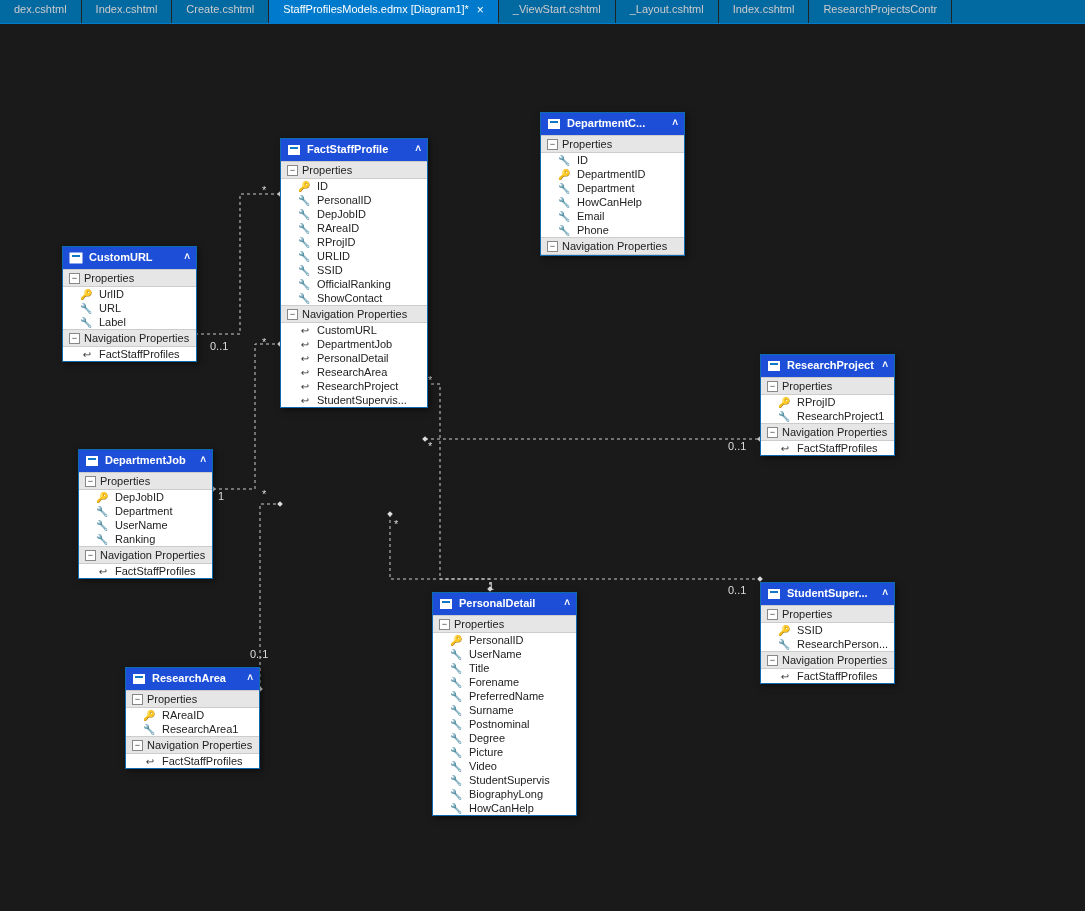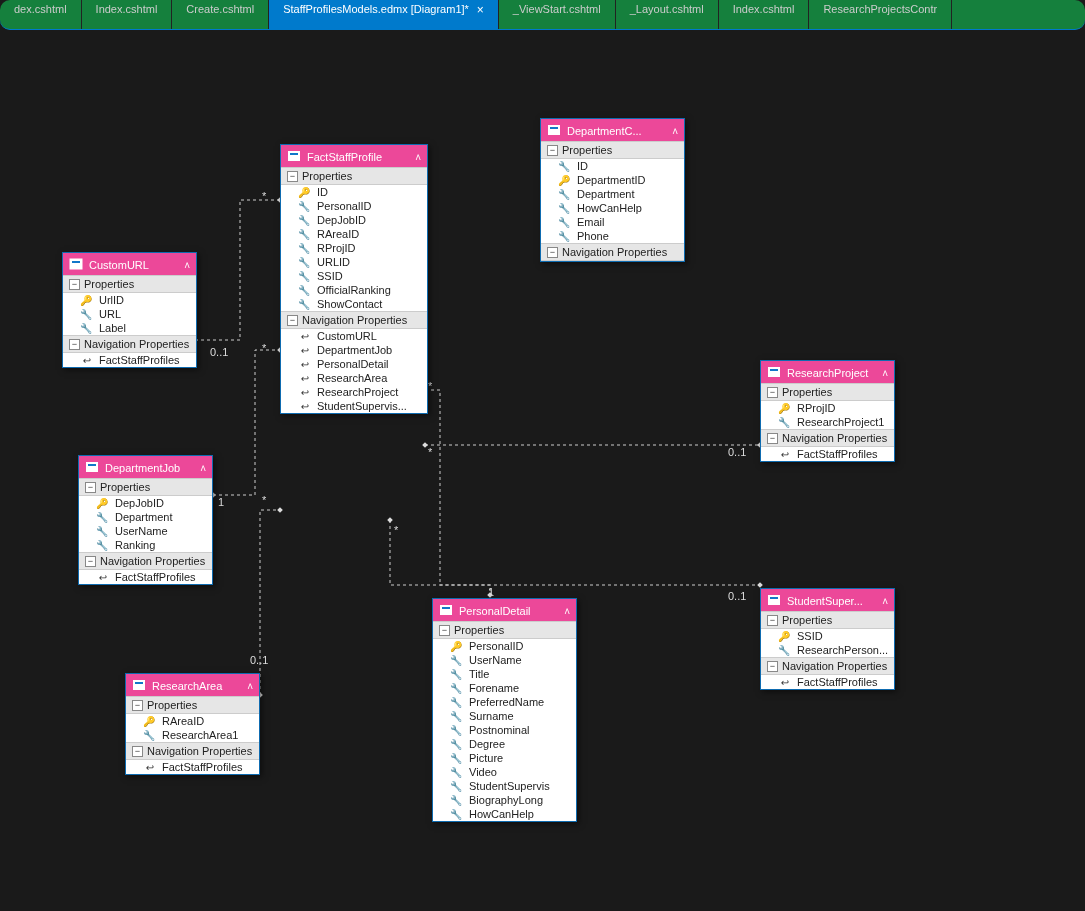--- a/index.html
+++ b/index.html
@@ -11,26 +11,25 @@
     font-size: 12px;
     color: #ccc;
     width: 1085px;
     height: 911px;
     overflow: hidden;
     position: relative;
   }
   
   .tab-bar {
     display: flex;
-    background: #15803d;
-    height: 30px;
+    background: #0369a1;
+    height: 24px;
     border-bottom: 1px solid #007acc;
     white-space: nowrap;
     overflow: hidden;
-    border-radius: 10px;
   }
   .tab {
     padding: 3px 14px 0 14px;
     color: #ccc;
     font-size: 11px;
     border-right: 1px solid #222;
     text-align: center;
     min-width: 80px;
   }
   .tab.active {
@@ -53,27 +52,27 @@
   
   .entity {
     position: absolute;
     background: #fff;
     border: 1px solid #0e6bb0;
     box-shadow: 2px 2px 6px rgba(0,0,0,0.5);
     font-size: 11px;
     color: #000;
   }
   .entity-header {
-    background: #ec4899;
+    background: #1d4ed8;
     color: #fff;
     padding: 4px 6px;
     display: flex;
-    align-items: flex-end;
+    align-items: flex-start;
     gap: 6px;
-    font-weight: 400;
+    font-weight: 700;
   }
   .hdr-icon {
     width: 14px;
     height: 14px;
     flex: 0 0 auto;
     display: inline-flex;
     align-items: center;
     justify-content: center;
   }
   .hdr-title { flex: 1; white-space: nowrap; overflow: hidden; text-overflow: ellipsis; }

